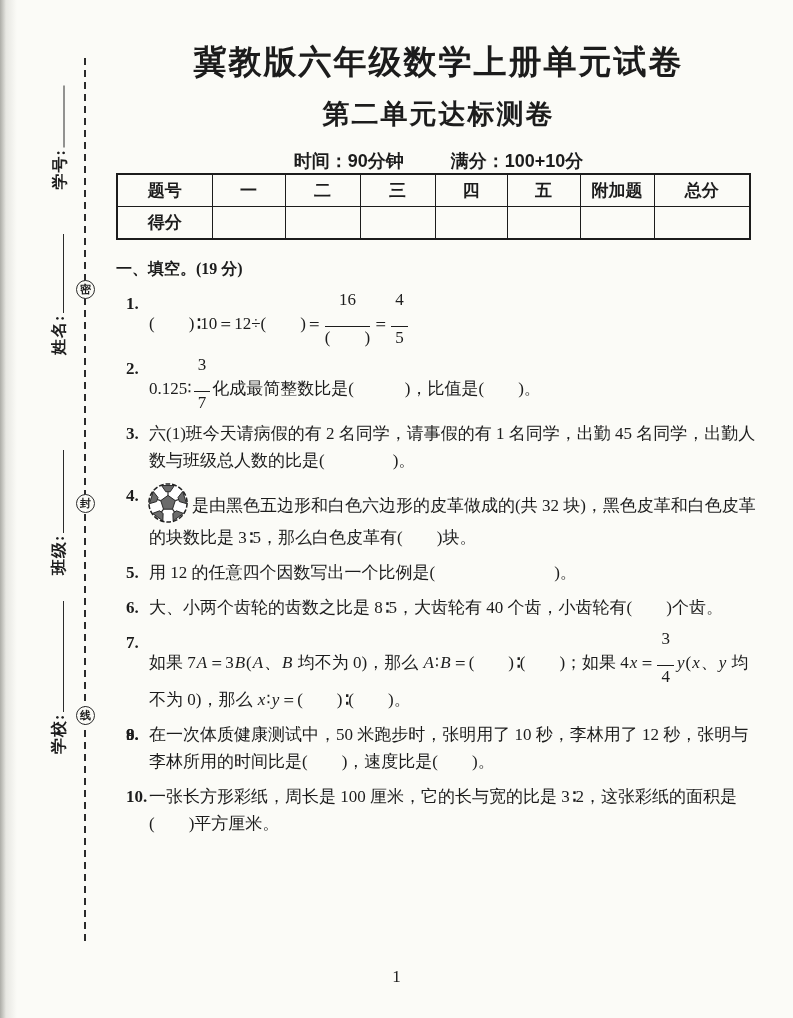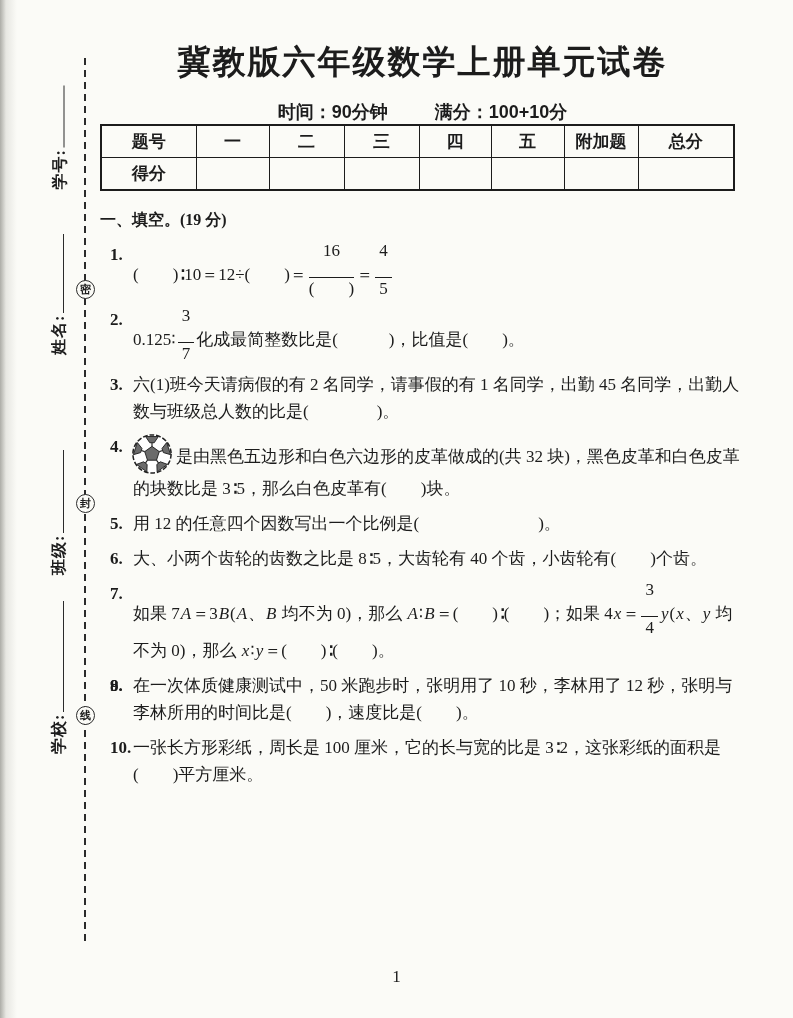--- a/index.html
+++ b/index.html
@@ -29,21 +29,21 @@
   .side-label {
     position:absolute; height:24px; line-height:24px; white-space:nowrap;
     transform:rotate(-90deg); transform-origin:center;
     font-size:16px; font-weight:600; letter-spacing:1px;
   }
   .side-label .blank-line {
     display:inline-block; height:14px; border-bottom:1.6px solid #2b2b2b;
     vertical-align:baseline; margin-left:2px;
   }
   
-  .content { position:absolute; left:100px; top:0; width:645px; }
+  .content { position:absolute; left:116px; top:0; width:645px; }
   .title {
     margin:42px 0 0; text-align:center;
     font:900 33px/40px "Liberation Sans", sans-serif; letter-spacing:2px;
   }
   .subtitle {
     margin:15px 0 0; text-align:center;
     font:800 27px/34px "Liberation Sans", sans-serif; letter-spacing:2px;
   }
   .info-line {
     margin-top:19px; text-align:center;
@@ -90,20 +90,21 @@
 </div>
 <div class="side-label" style="width:136px; left:-9px; top:495px">
   <span>班级:</span><span class="blank-line" style="width:83px"></span>
 </div>
 <div class="side-label" style="width:164px; left:-23px; top:660px">
   <span>学校:</span><span class="blank-line" style="width:111px"></span>
 </div>
 
 <div class="content">
   <h1 class="title">冀教版六年级数学上册单元试卷</h1>
+  <h2 class="subtitle">第二单元达标测卷</h2>
   <div class="info-line">
     <span>时间：90分钟</span>
     <span>满分：100+10分</span>
   </div>
 
   <table class="score-table">
     <colgroup>
       <col style="width:95px">
         <col style="width:73px">
         <col style="width:75px">

